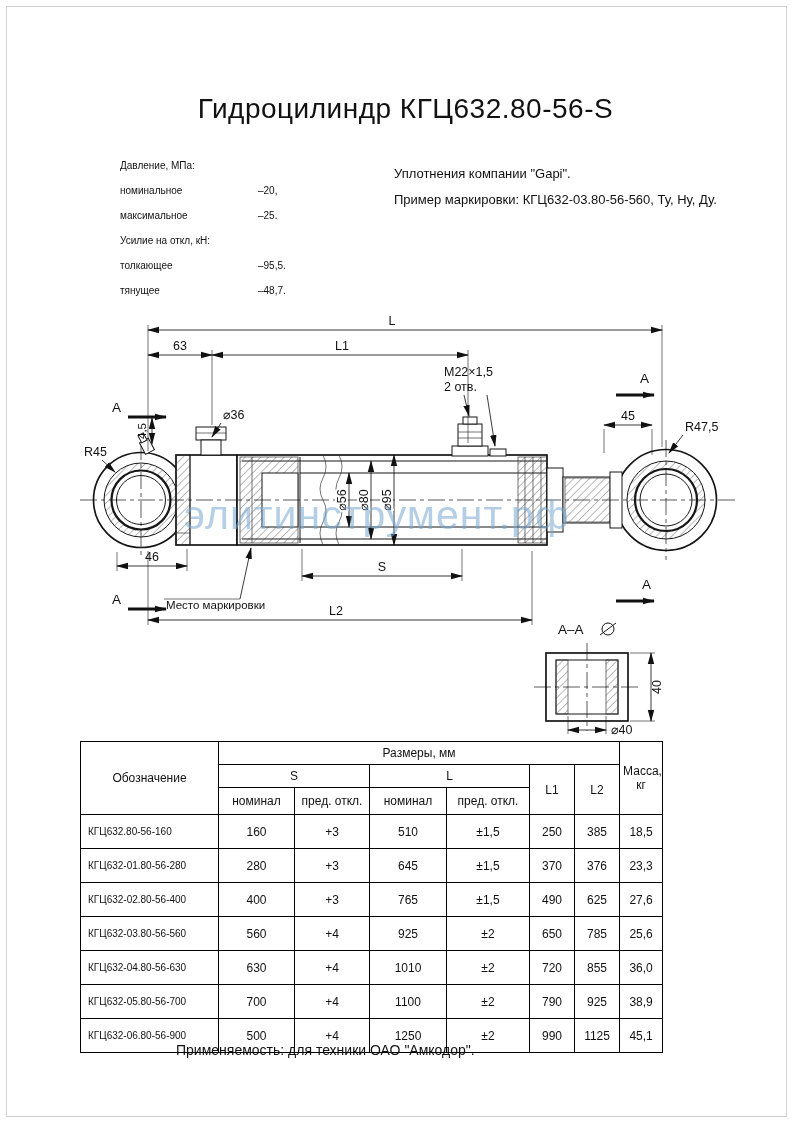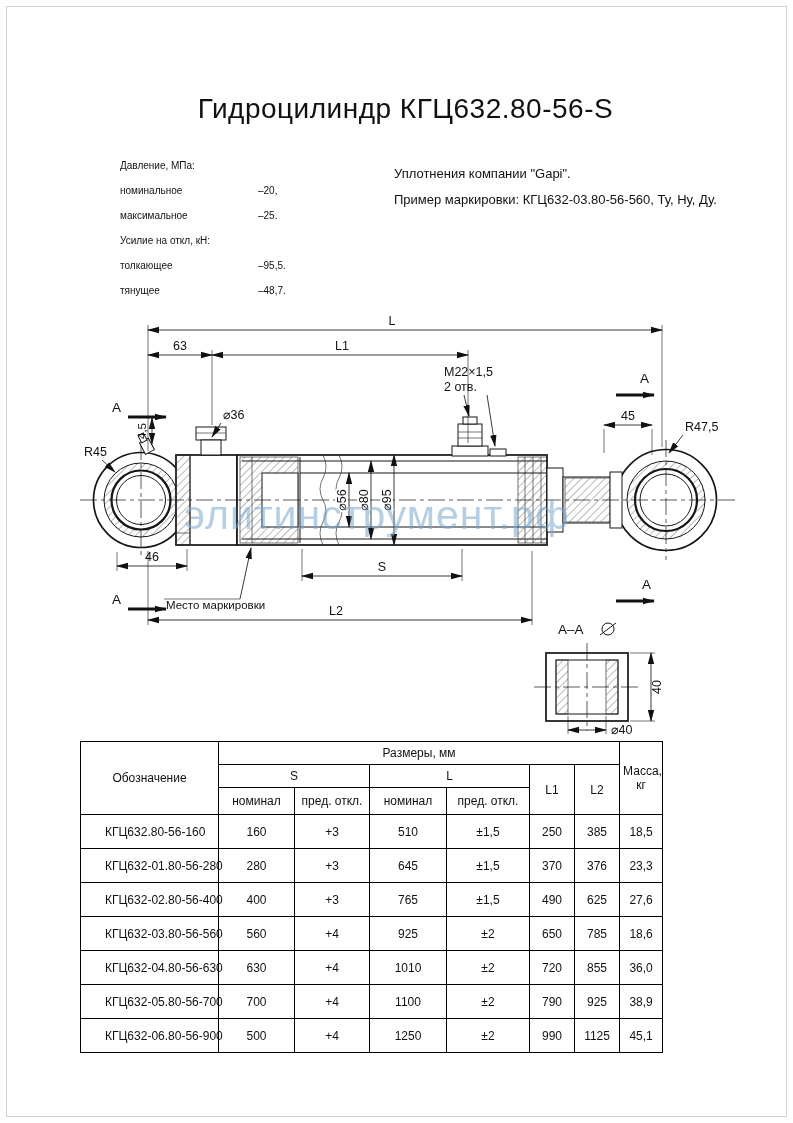--- a/index.html
+++ b/index.html
@@ -15,21 +15,21 @@
   .drawing{position:absolute;left:0;top:305px;width:793px;height:435px}
   .watermark{position:absolute;left:184px;top:492px;font-size:41px;letter-spacing:1px;
              color:rgba(118,168,208,.55);white-space:nowrap;pointer-events:none}
   .dim-table{position:absolute;left:80px;top:741px;border-collapse:collapse;table-layout:fixed;
              width:582px;font-size:12px}
   .dim-table th,.dim-table td{border:1px solid #000;text-align:center;padding:1px 3px;font-weight:400}
   .dim-table thead tr:nth-child(1) th{height:20px}
   .dim-table thead tr:nth-child(2) th{height:20px}
   .dim-table thead tr:nth-child(3) th{height:24px}
   .dim-table tbody td{height:31px}
-  .dim-table td.des{text-align:left;padding-left:24px;font-size:12px;white-space:nowrap}
+  .dim-table td.des{text-align:left;padding-left:7px;font-size:10px;white-space:nowrap}
   .footer-note{position:absolute;left:176px;top:1042px;font-size:14px;white-space:nowrap}
 
   
   svg .s1{stroke:#161616;stroke-width:1.7}
   svg .s2{stroke:#161616;stroke-width:1}
   svg .s2b{stroke:#161616;stroke-width:2.2}
   svg .s3{stroke:#2a2a2a;stroke-width:.65}
   svg .dim{stroke:#161616;stroke-width:.85}
   svg .ext{stroke:#161616;stroke-width:.6}
   svg .thick{stroke:#111;stroke-width:3}
@@ -318,21 +318,21 @@
           <td>27,6</td>
         </tr>
         <tr>
           <td class="des">КГЦ632-03.80-56-560</td>
           <td>560</td>
           <td>+4</td>
           <td>925</td>
           <td>±2</td>
           <td>650</td>
           <td>785</td>
-          <td>18,6</td>
+          <td>25,6</td>
         </tr>
         <tr>
           <td class="des">КГЦ632-04.80-56-630</td>
           <td>630</td>
           <td>+4</td>
           <td>1010</td>
           <td>±2</td>
           <td>720</td>
           <td>855</td>
           <td>36,0</td>
@@ -353,13 +353,14 @@
           <td>+4</td>
           <td>1250</td>
           <td>±2</td>
           <td>990</td>
           <td>1125</td>
           <td>45,1</td>
         </tr>
       </tbody>
   </table>
 
+  <div class="footer-note">Применяемость: для техники ОАО "Амкодор".</div>
 </div>
 
 </body></html>

